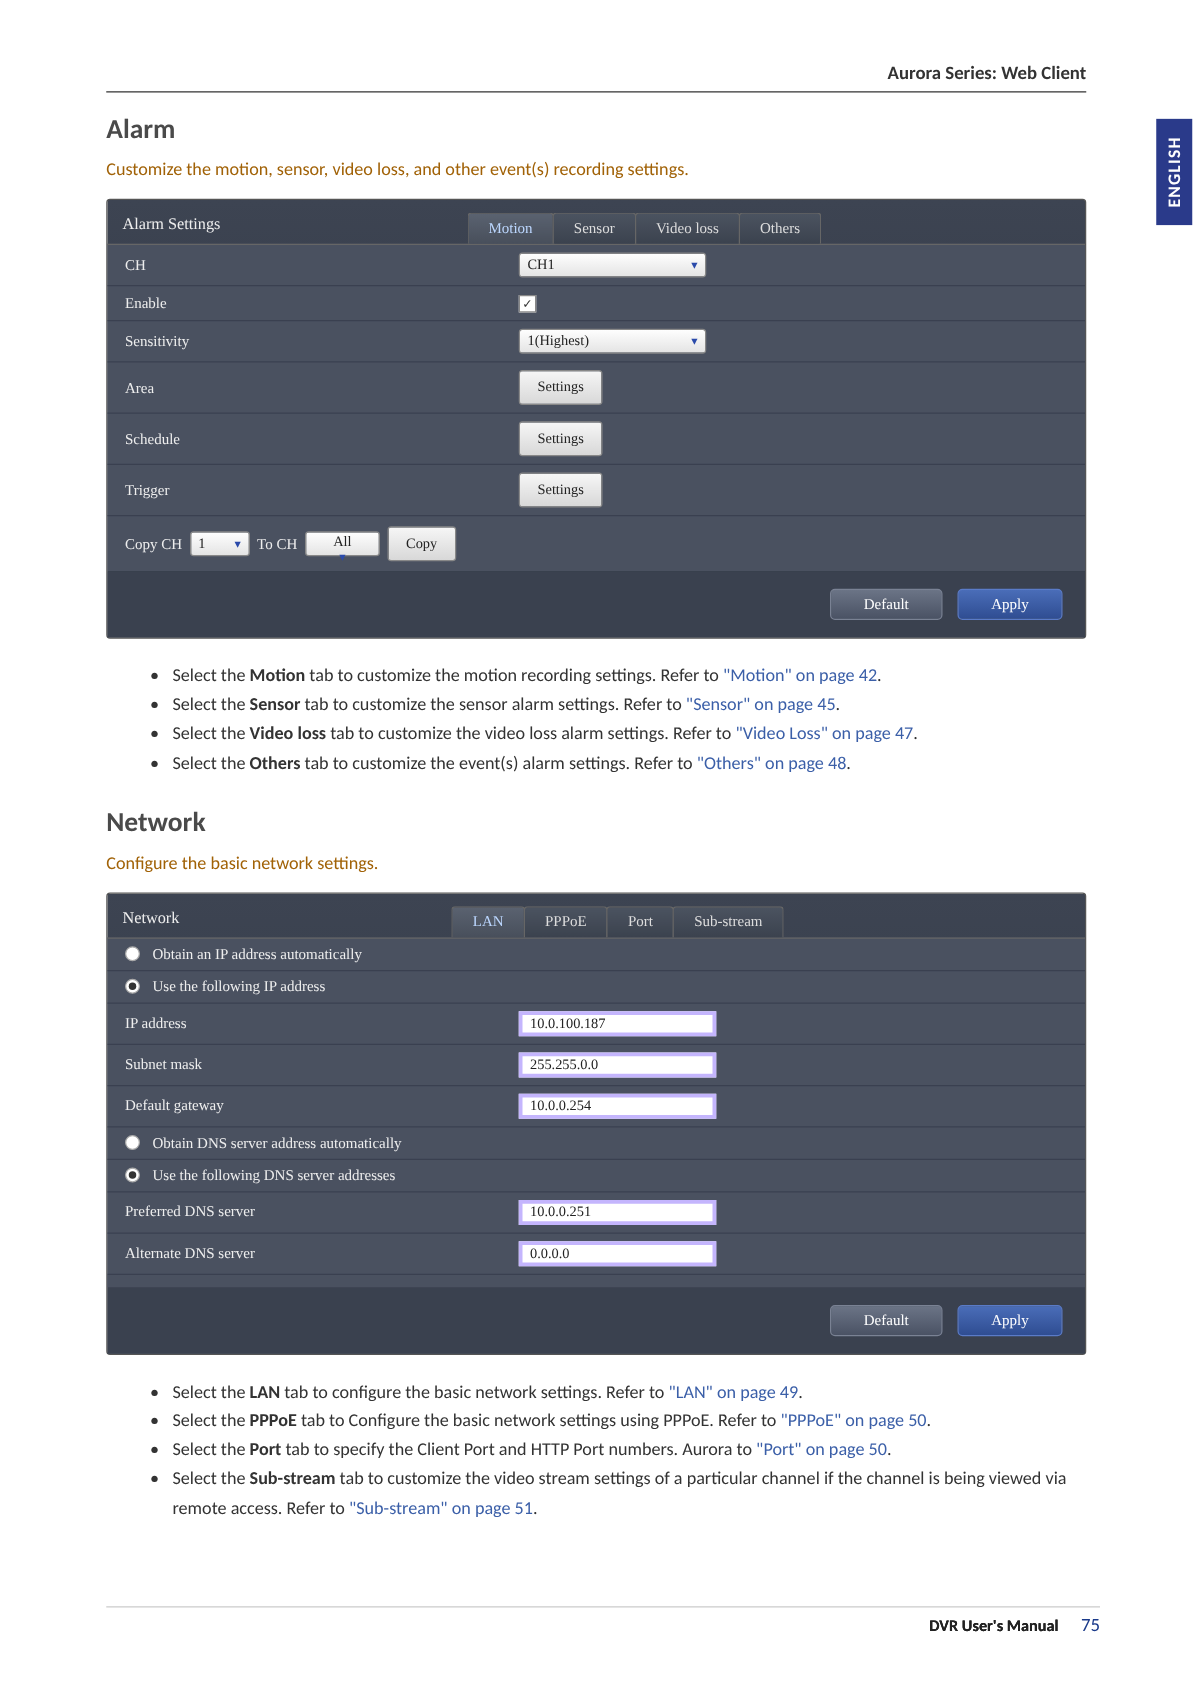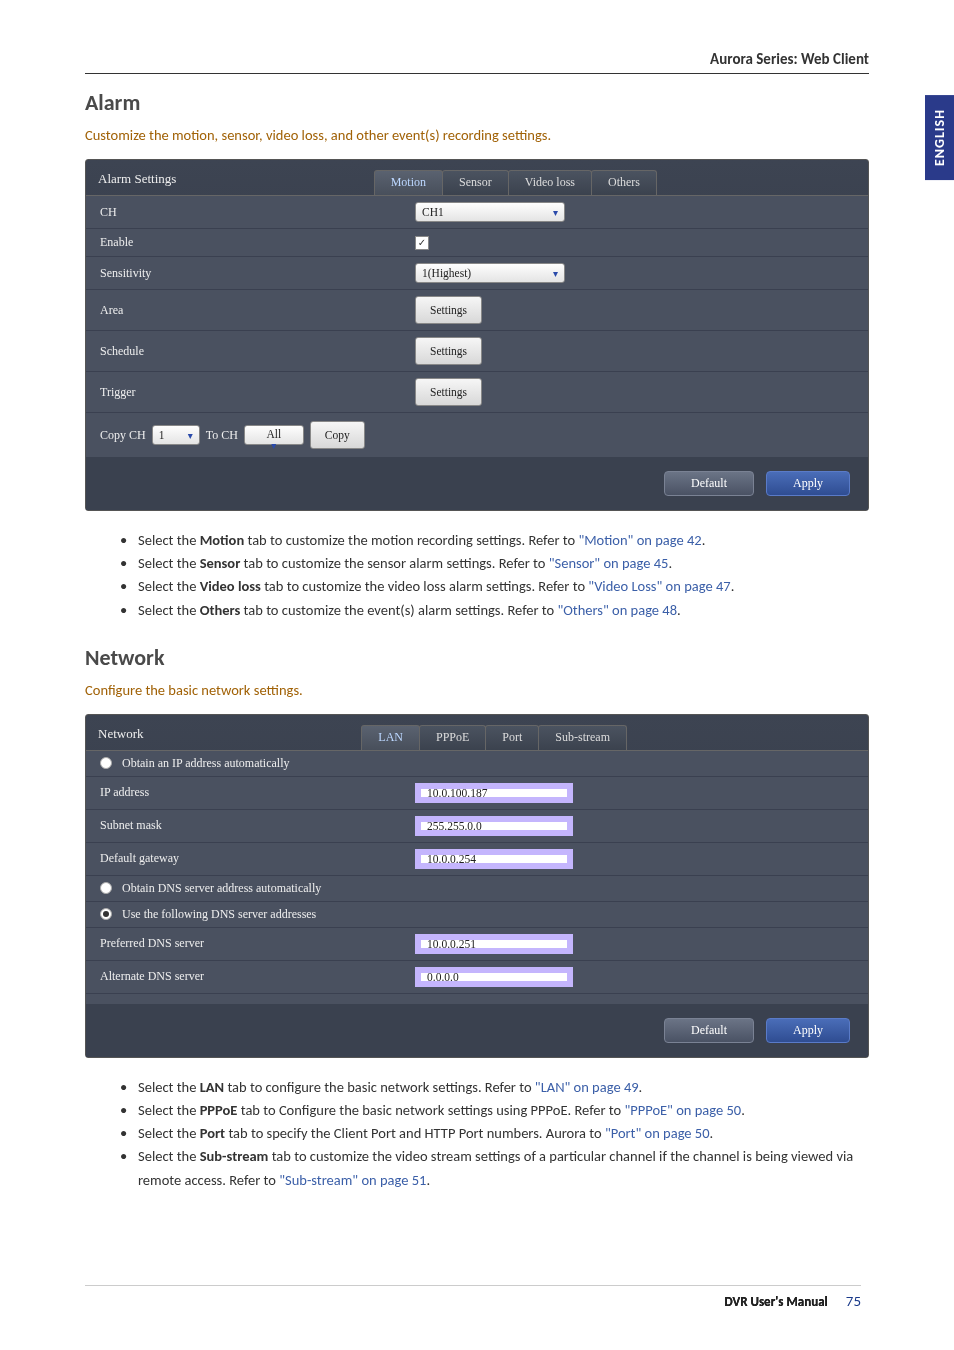--- a/index.html
+++ b/index.html
@@ -113,21 +113,21 @@
     align-items: center;
     justify-content: space-between;
     height: 20px;
   }
   .sel .arr {
     color: #2a4aaa;
     font-size: 10px;
   }
   .txtin {
     background: #fff;
-    border: 6px solid #c4b5fd;
+    border: 3px solid #c4b5fd;
     padding: 2px 6px;
     font-size: 11.5px;
     color: #222;
     width: 158px;
     height: 20px;
     display: inline-flex;
     align-items: center;
   }
   .chk {
     width: 14px; height: 14px;
@@ -219,21 +219,21 @@
     content: '•';
     position: absolute;
     left: 0;
     color: #333;
   }
   ul.bullets li b { font-weight: bold; }
   ul.bullets li .lnk { color: #3b5fa8; }
   .footer {
     position: absolute;
     bottom: 40px;
-    right: 93px;
+    right: 74px;
     left: 85px;
     display: flex;
     justify-content: flex-end;
     align-items: baseline;
     gap: 18px;
     border-top: 1px solid #ccc;
     padding-top: 6px;
   }
   .footer .manual {
     font-size: 13px;
@@ -341,20 +341,24 @@
         <div class="tab">PPPoE</div>
         <div class="tab">Port</div>
         <div class="tab">Sub-stream</div>
       </div>
     </div>
     <div class="panel-body">
       <div class="radio-row">
         <div class="radio"></div>
         <span>Obtain an IP address automatically</span>
       </div>
+      <div class="radio-row">
+        <div class="radio checked"></div>
+        <span>Use the following IP address</span>
+      </div>
       <div class="row">
         <div class="lbl">IP address</div>
         <div class="ctrl"><div class="txtin">10.0.100.187</div></div>
       </div>
       <div class="row">
         <div class="lbl">Subnet mask</div>
         <div class="ctrl"><div class="txtin">255.255.0.0</div></div>
       </div>
       <div class="row">
         <div class="lbl">Default gateway</div>

